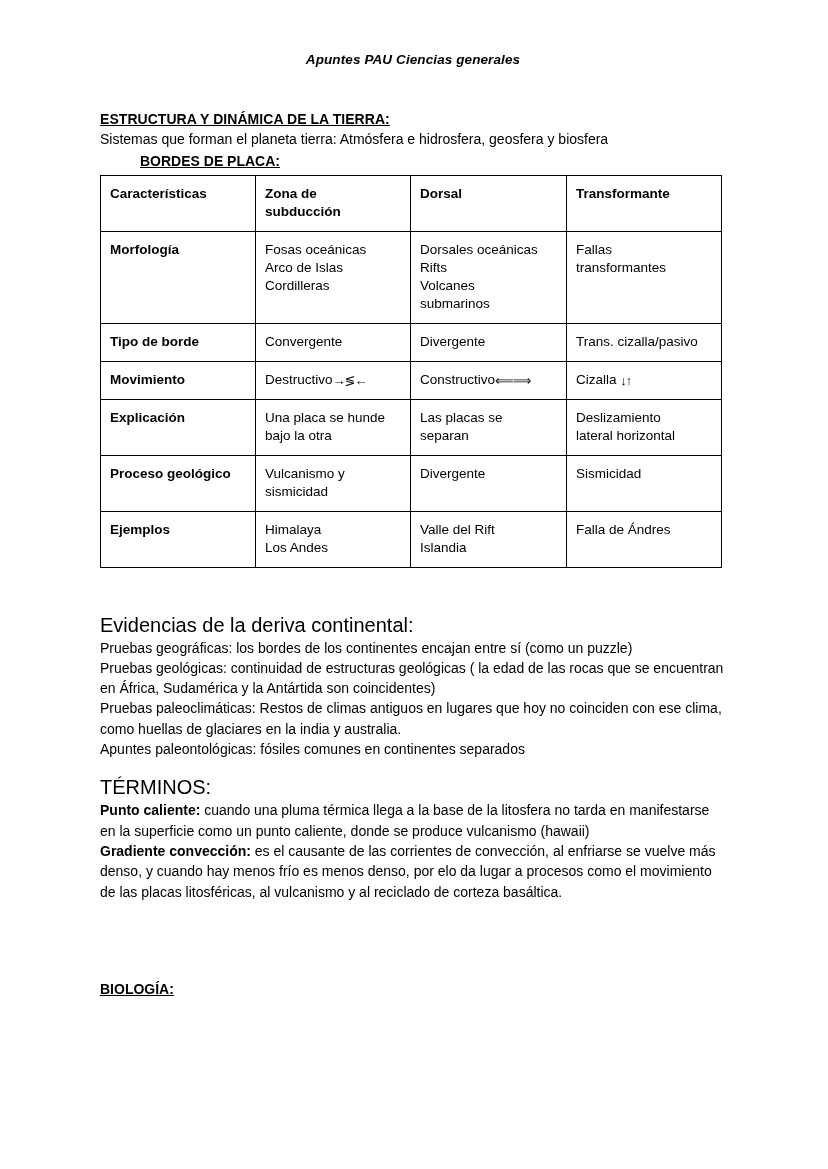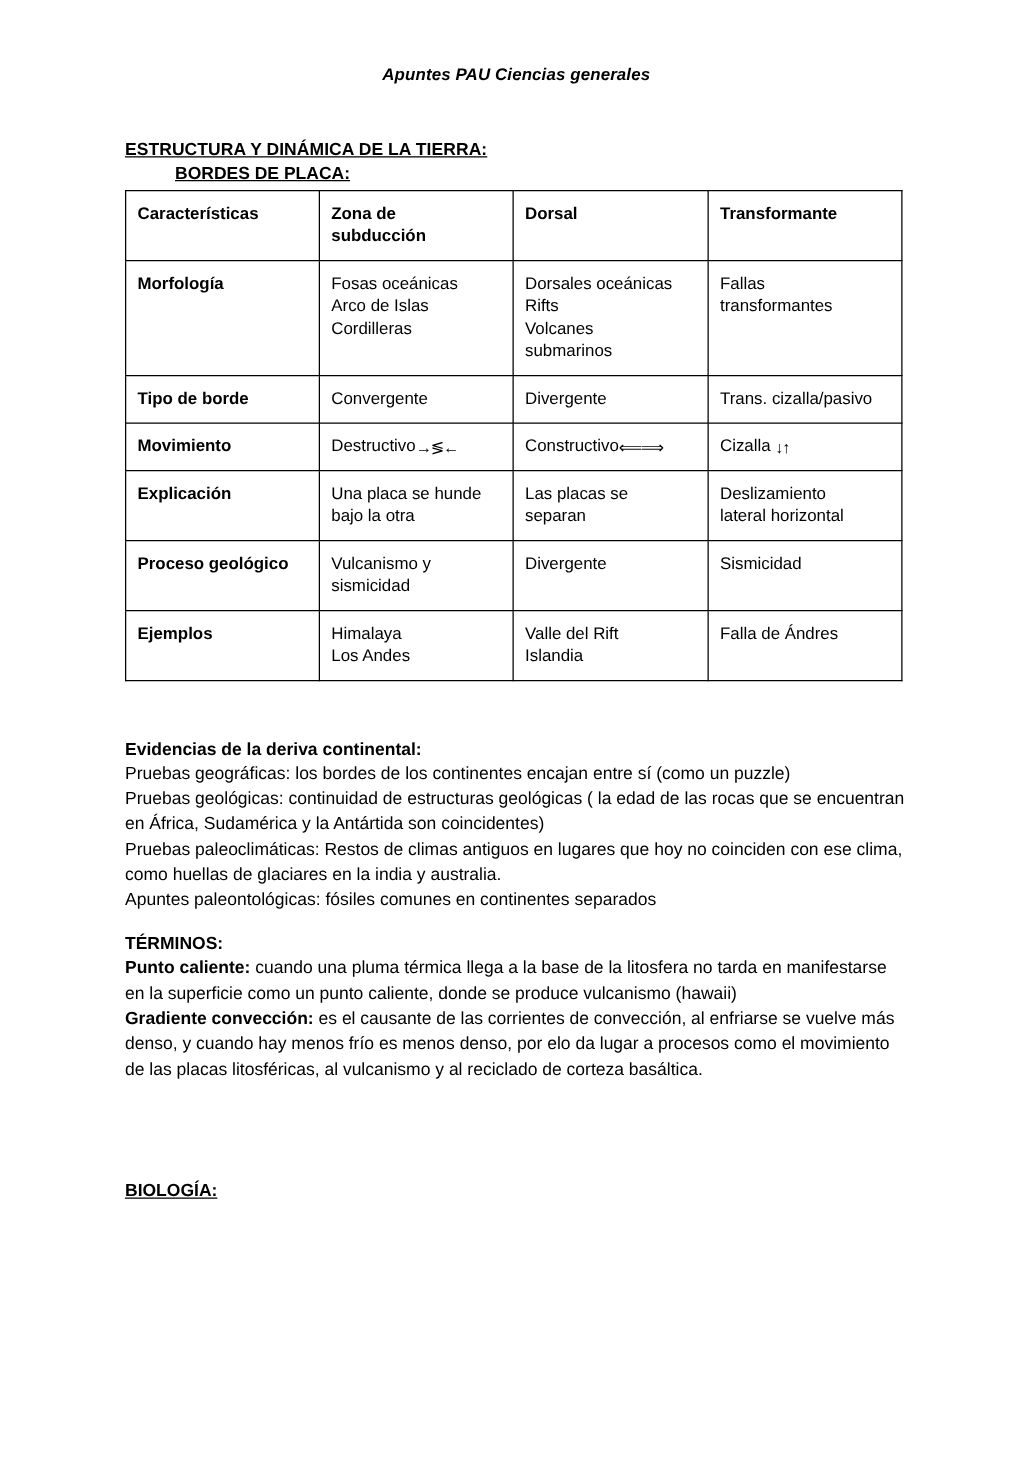--- a/index.html
+++ b/index.html
@@ -80,22 +80,22 @@
   .arrows {
     display: inline-block;
     font-size: 13px;
     letter-spacing: -1px;
     vertical-align: -1px;
   }
   .body-block {
     margin-top: 46px;
   }
   .b-title {
-    font-weight: bold;
-    font-size: 14px;
+    font-weight: normal;
+    font-size: 20px;
     margin: 0 0 1px 0;
   }
   .b-para {
     font-size: 14px;
     line-height: 1.45;
     margin: 0;
   }
   .b-para b { font-weight: bold; }
   .gap { height: 17px; }
   .final-title {
@@ -106,20 +106,21 @@
   }
 </style>
 </head>
 <body>
 
 <div class="page">
 
   <div class="header-line">Apuntes PAU Ciencias generales</div>
 
   <div class="sec-title">ESTRUCTURA Y DINÁMICA DE LA TIERRA:</div>
+  <div class="sec-sub">Sistemas que forman el planeta tierra: Atmósfera e hidrosfera, geosfera y biosfera</div>
   <div class="sec-title2">BORDES DE PLACA:</div>
 
   <table class="borders">
     <colgroup>
         <col class="c1" style="width:155px">
         <col class="c2">
         <col class="c3">
         <col class="c4">
       </colgroup>
     <tbody>

